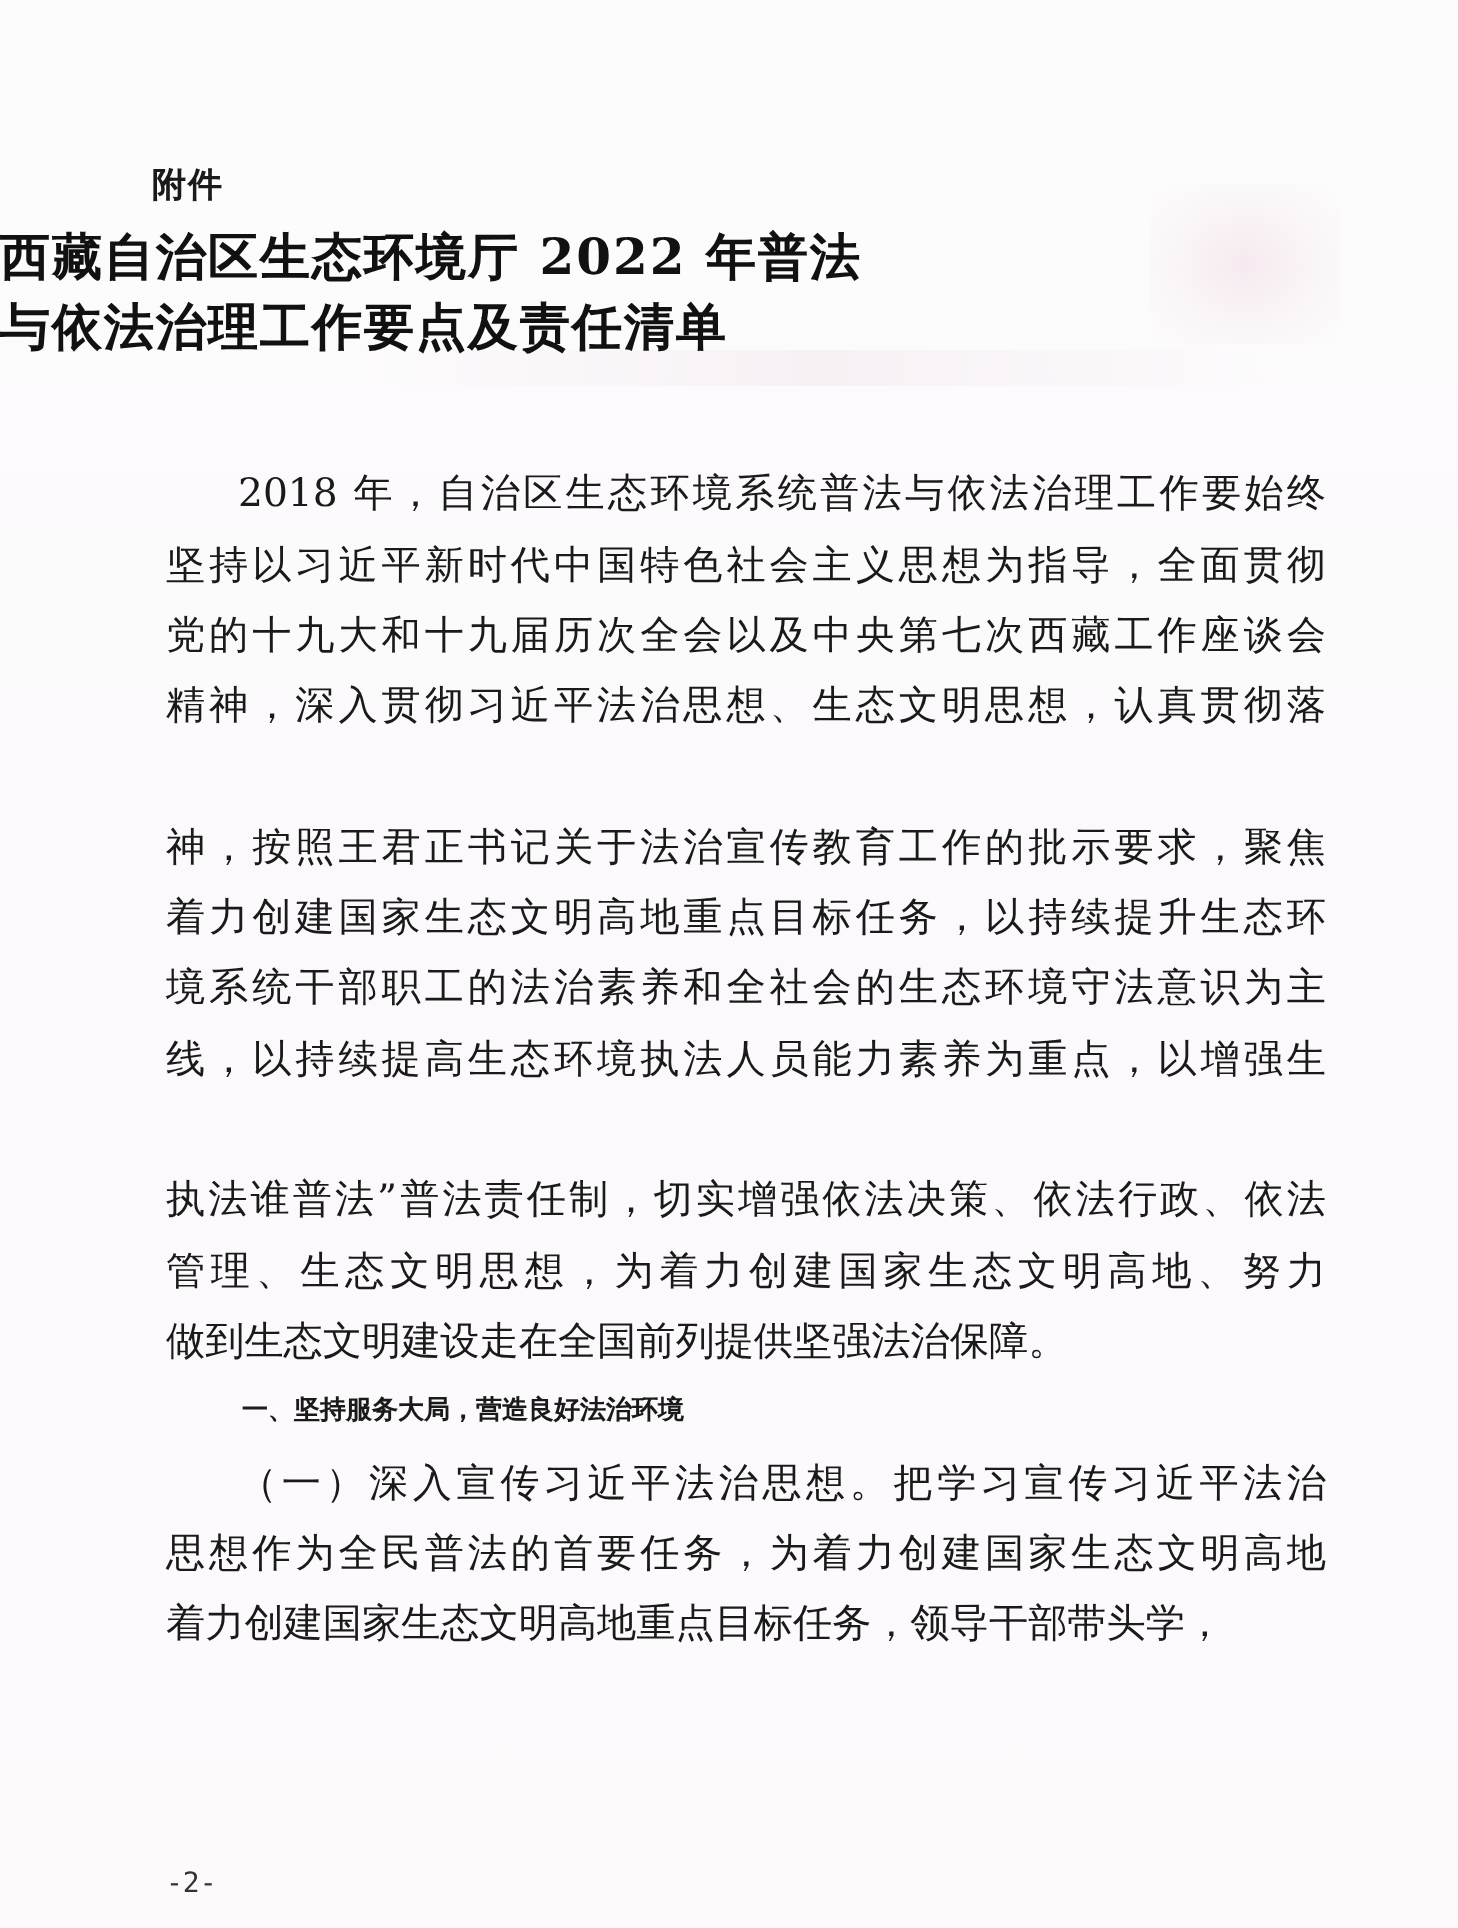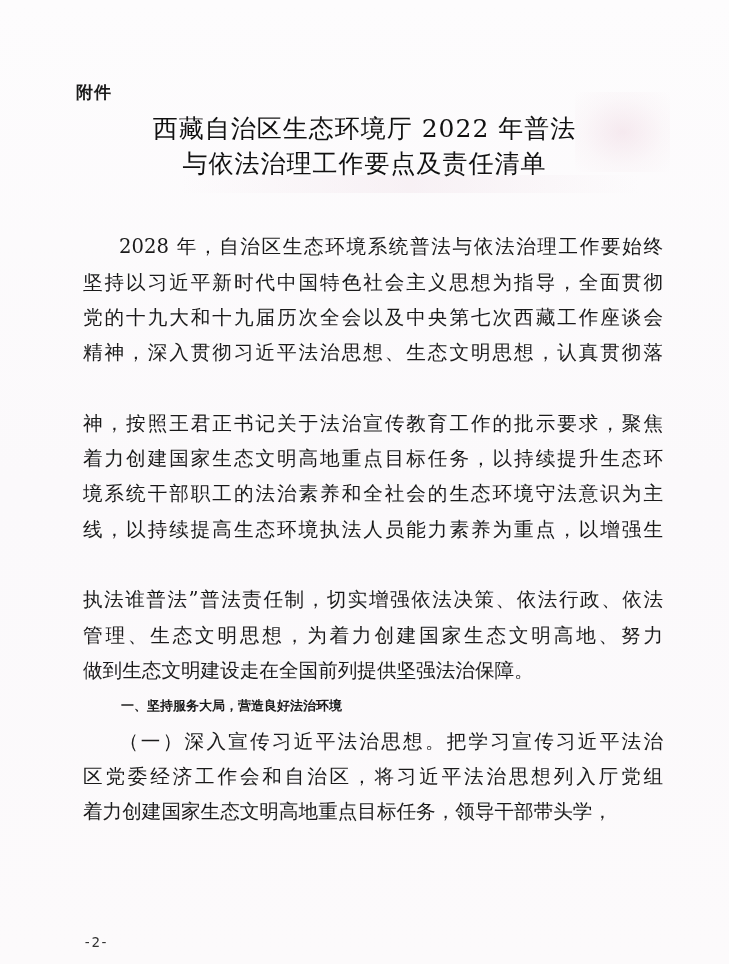--- a/index.html
+++ b/index.html
@@ -21,23 +21,23 @@
   .bleed2 {
     position: absolute; left: 180px; top: 175px; width: 460px; height: 18px;
     background: linear-gradient(90deg, rgba(240,225,232,0) 0%, rgba(238,222,230,0.35) 50%, rgba(240,225,232,0) 100%);
   }
   .attachment {
     position: absolute; left: 76px; top: 44px;
     font-family: "DejaVu Sans", "Liberation Sans", sans-serif;
     font-size: 17px; font-weight: bold; letter-spacing: 1px; margin-top: 37px;
   }
   .title {
-    position: absolute; left: 0; width: 729px; text-align: center;
+    position: absolute; left: 0; width: 729px; text-align: left;
     font-family: "DejaVu Serif", "Liberation Serif", serif;
-    font-size: 25px; font-weight: normal; letter-spacing: 1px; color: #111;
+    font-size: 25px; font-weight: bold; letter-spacing: 1px; color: #111;
   }
   .title.l1 { top: 112px; }
   .title.l2 { top: 147px; }
   .line {
     position: absolute; left: 83px; width: 580px;
     font-size: 19.6px; line-height: 24px; white-space: nowrap;
     text-align: justify; text-align-last: justify;
     letter-spacing: 0;
   }
   .line.first { left: 119px; width: 544px; }
@@ -59,32 +59,32 @@
 
 <div class="page">
   <div class="bleed"></div>
   <div class="bleed2"></div>
 
   <div class="attachment">附件</div>
 
   <div class="title l1">西藏自治区生态环境厅 2022 年普法</div>
   <div class="title l2">与依法治理工作要点及责任清单</div>
 
-  <div class="line first" style="top:235px">2028 年，自治区生态环境系统普法与依法治理工作要始终</div>
+  <div class="line first" style="top:235px">2018 年，自治区生态环境系统普法与依法治理工作要始终</div>
   <div class="line" style="top:271px">坚持以习近平新时代中国特色社会主义思想为指导，全面贯彻</div>
   <div class="line" style="top:306px">党的十九大和十九届历次全会以及中央第七次西藏工作座谈会</div>
   <div class="line" style="top:341px">精神，深入贯彻习近平法治思想、生态文明思想，认真贯彻落</div>
   <div class="line" style="top:412px">神，按照王君正书记关于法治宣传教育工作的批示要求，聚焦</div>
   <div class="line" style="top:447px">着力创建国家生态文明高地重点目标任务，以持续提升生态环</div>
   <div class="line" style="top:482px">境系统干部职工的法治素养和全社会的生态环境守法意识为主</div>
   <div class="line" style="top:518px">线，以持续提高生态环境执法人员能力素养为重点，以增强生</div>
   <div class="line" style="top:588px">执法谁普法”普法责任制，切实增强依法决策、依法行政、依法</div>
   <div class="line" style="top:624px">管理、生态文明思想，为着力创建国家生态文明高地、努力</div>
   <div class="line last" style="top:659px">做到生态文明建设走在全国前列提供坚强法治保障。</div>
 
   <div class="heading" style="top:694px">一、坚持服务大局，营造良好法治环境</div>
 
   <div class="line subhead-line" style="top:730px">（一）深入宣传习近平法治思想。把学习宣传习近平法治</div>
-  <div class="line" style="top:765px">区党委经济工作会和自治区，将习近平法治思想列入厅党组</div>
+  <div class="line" style="top:765px">思想作为全民普法的首要任务，为着力创建国家生态文明高地</div>
   <div class="line last" style="top:800px">着力创建国家生态文明高地重点目标任务，领导干部带头学，</div>
 
   <div class="pagenum">-2-</div>
 </div>
 
 </body></html>

